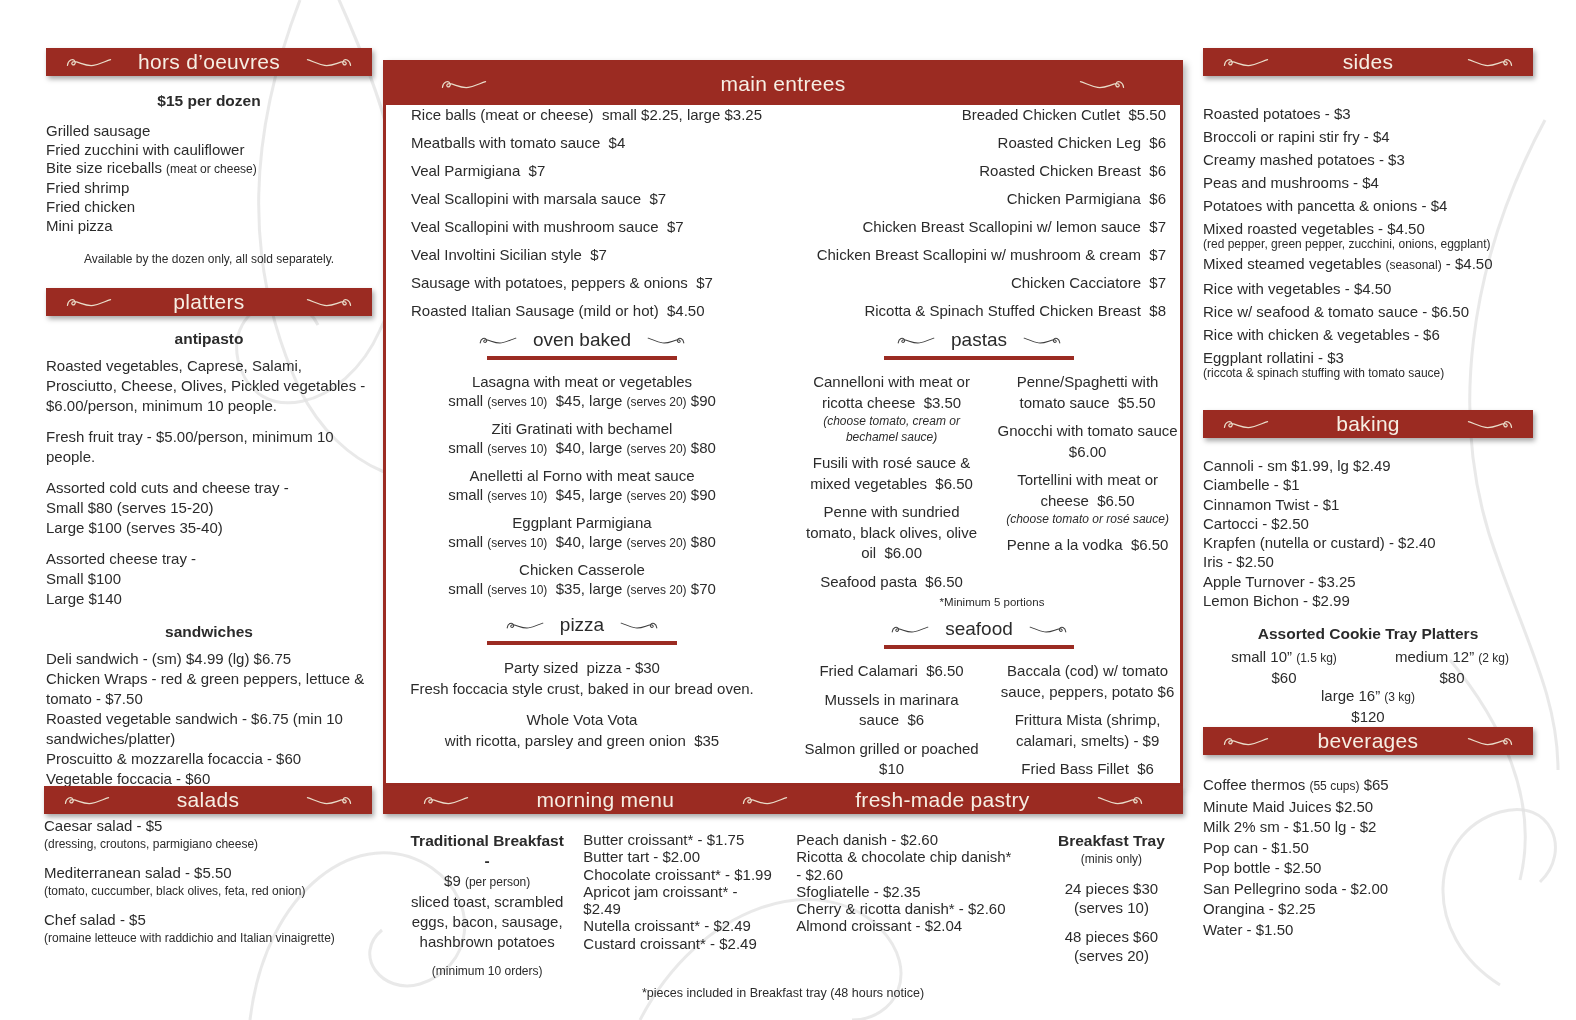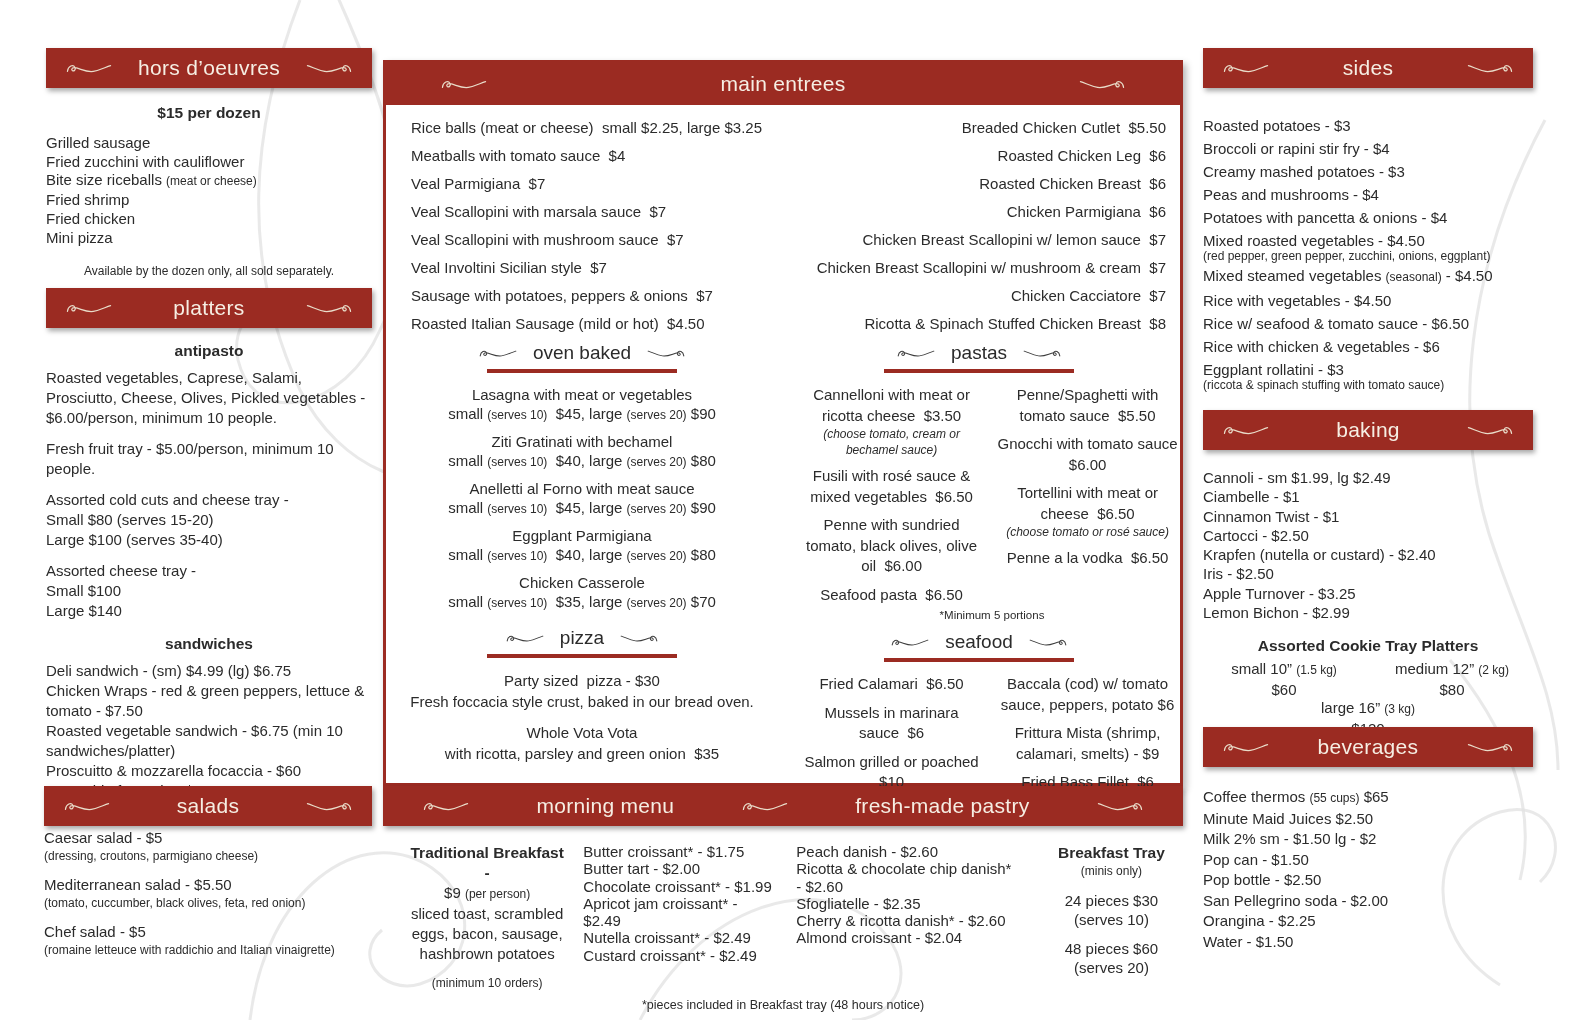--- a/index.html
+++ b/index.html
@@ -5,21 +5,21 @@
   html,body{margin:0;padding:0;}
   body{
     width:1576px;height:1020px;position:relative;background:#ffffff;
     font-family:"Liberation Sans", sans-serif;color:#2b2b2b;overflow:hidden;
   }
   
   #bg-flourish{position:absolute;left:0;top:0;width:1576px;height:1020px;}
   #bg-flourish path{fill:none;stroke:#e2e2e2;stroke-width:3;opacity:.75;}
   
   .banner{
-    background:#9b2b22;color:#f6eee3;height:40px;
+    background:#9b2b22;color:#f6eee3;height:28px;
     display:flex;align-items:center;justify-content:space-between;
     padding:0 20px;box-shadow:2px 3px 5px rgba(0,0,0,.35);
   }
   .btitle{font-size:21px;letter-spacing:.3px;white-space:nowrap;}
   .swirl{width:46px;height:15px;stroke:#e9dcc9;fill:none;stroke-width:1.7;stroke-linecap:round;flex:0 0 auto;}
   .swirl.flip{transform:scaleX(-1);}
   .swirl.dark{stroke:#3b3b3b;width:38px;height:13px;}
   
   .ln{font-size:15px;line-height:19px;white-space:pre-wrap;}
   .sm{font-size:12px;}
@@ -39,21 +39,21 @@
   #platters .items .gap{height:11px;}
   #salads{position:absolute;left:44px;top:786px;width:328px;}
   #salads .items{margin-top:2px;}
   #salads .items .ln{line-height:20px;}
   #salads .items .smline{line-height:16px;}
   #salads .items .gap{height:11px;}
   
   #mainbox{position:absolute;left:383px;top:60px;width:800px;height:726px;
     border:3px solid #9b2b22;background:#fff;box-shadow:3px 4px 7px rgba(0,0,0,.3);box-sizing:border-box;}
   #mainbox .banner{height:42px;padding:0 55px;box-shadow:none;}
-  .mb-body{display:flex;padding-top:13px;}
+  .mb-body{display:flex;}
   .mb-left{width:392px;}
   .mb-right{width:402px;}
   .entree-list .ln{margin-bottom:9px;}
   .entree-list.leftal{padding-left:25px;}
   .entree-list.rightal{text-align:right;padding-right:14px;}
   .subhead{margin-top:8px;}
   .subhead-row{display:flex;align-items:center;justify-content:center;gap:16px;height:22px;}
   .subtitle{font-size:19px;}
   .subrule{width:190px;height:4px;background:#9b2b22;margin:5px auto 0 auto;}
   .centered-list{text-align:center;margin-top:12px;}

